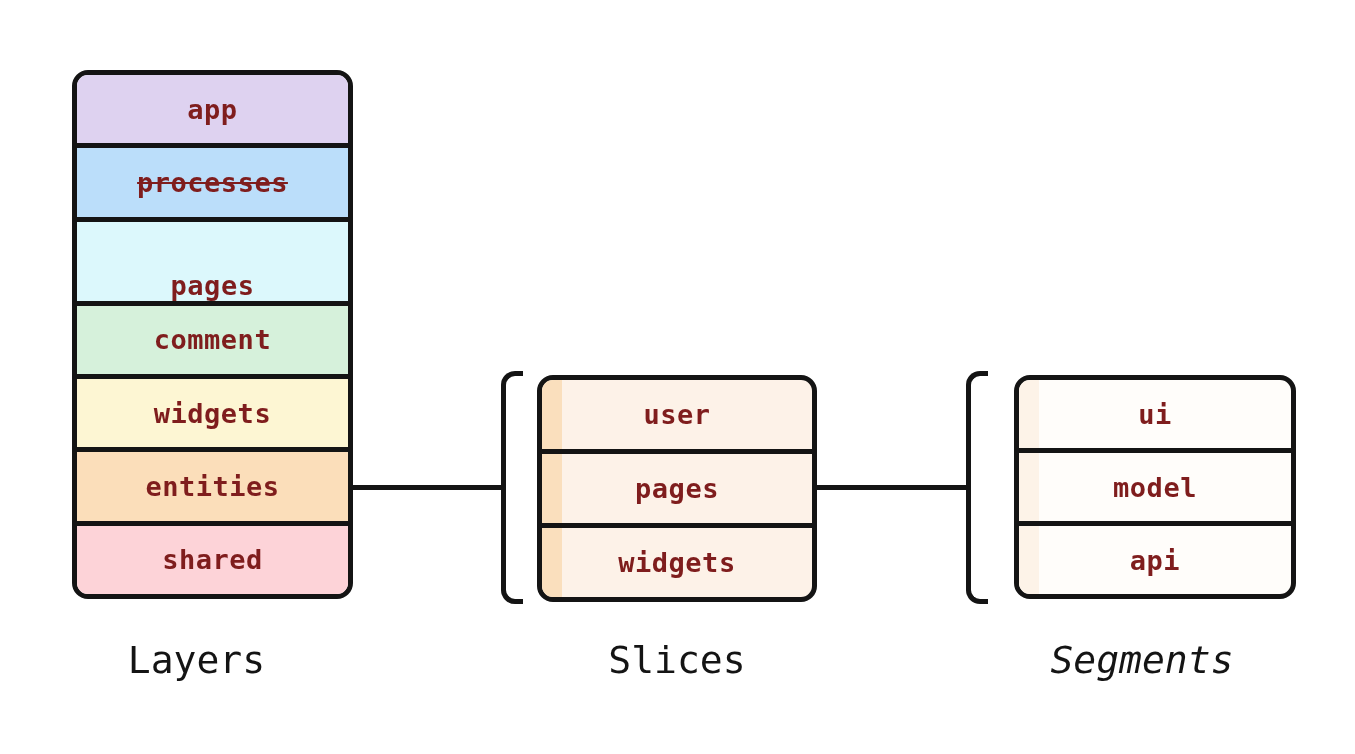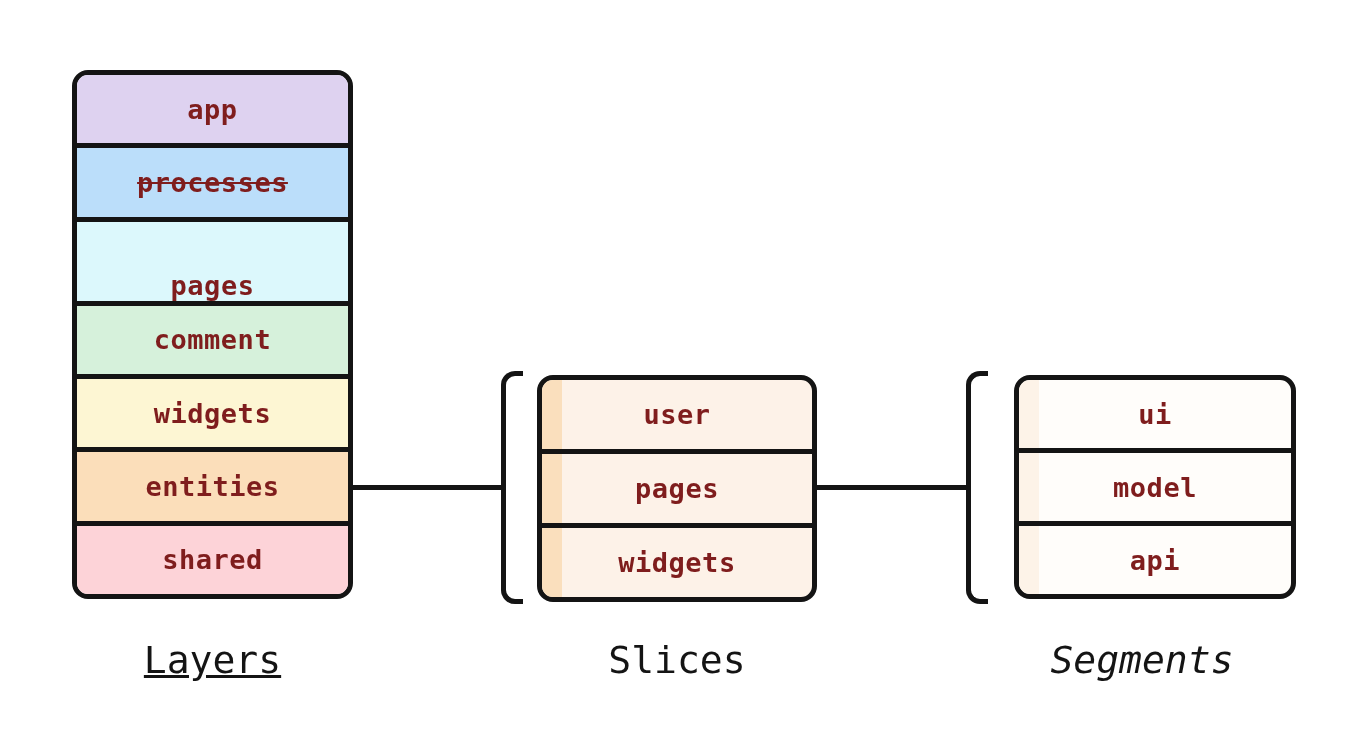--- a/index.html
+++ b/index.html
@@ -67,21 +67,21 @@
   #connector-1 { left: 350px; top: 485px; width: 153px; }
   #connector-2 { left: 814px; top: 485px; width: 154px; }
 
   .caption {
     position: absolute;
     top: 638px;
     font-size: 38px;
     color: #141414;
     text-align: center;
   }
-  #caption-layers   { left: 72px;   width: 281px; text-decoration: underline; }
+  #caption-layers   { left: 56px;   width: 281px; }
   #caption-slices   { left: 537px;  width: 280px; }
   #caption-segments { left: 1001px; width: 282px; font-style: italic; }
 </style>
 </head>
 <body>
 
 <div id="layers-box" class="stack">
   <div class="row" style="background: rgb(222, 210, 240);">
     <span class="row-label" style="text-decoration: none;">app</span>
   </div>

